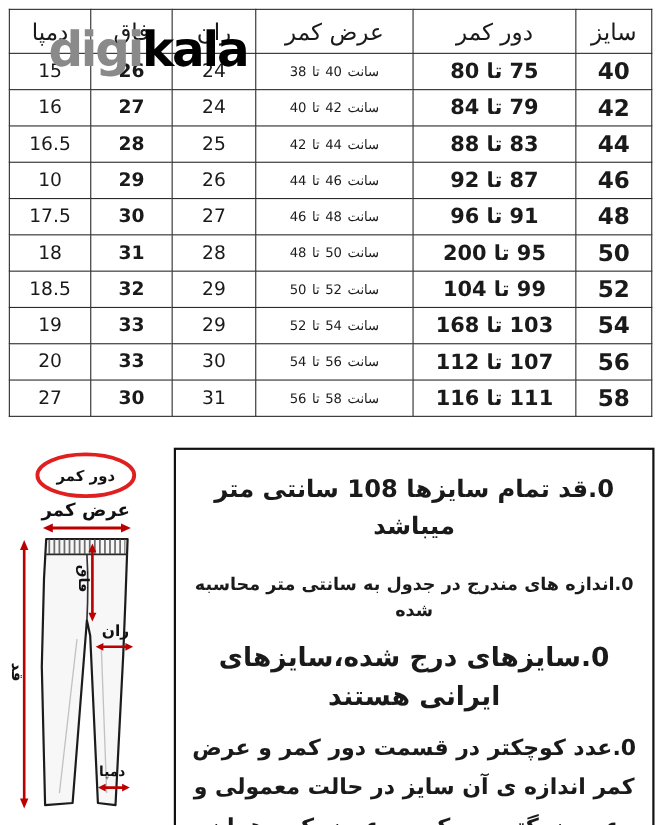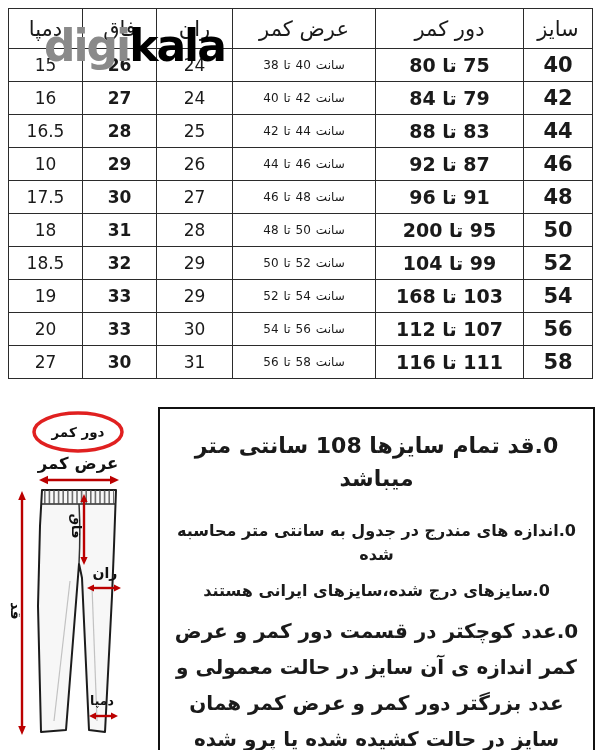--- a/index.html
+++ b/index.html
@@ -27,21 +27,21 @@
   #watermark { position:absolute; left:16px; top:24px; z-index:5;
     font-size:44px; font-weight:800; letter-spacing:-2px; line-height:1;
     pointer-events:none; }
 
   
   #diagram { position:absolute; left:2px; top:406px; width:154px; height:340px; }
   #notes { position:absolute; left:158px; top:407px; width:437px; height:363px;
     border:2px solid #111; direction:rtl; text-align:center; padding:12px 12px 0 12px; }
   .note1 { font-size:22px; font-weight:700; margin-top:8px; line-height:1.5; }
   .note2 { font-size:16px; font-weight:700; margin-top:24px; line-height:1.5; }
-  .note3 { font-size:16px; font-weight:700; margin-top:12px; line-height:1.5; }
+  .note3 { font-size:24px; font-weight:700; margin-top:12px; line-height:1.5; }
   .note4 { font-size:20px; font-weight:700; margin-top:10px; line-height:1.8; }
 </style>
 </head>
 <body>
 
 <div id="stage">
 
   <table id="size-table">
     <colgroup>
       <col style="width:69px">

